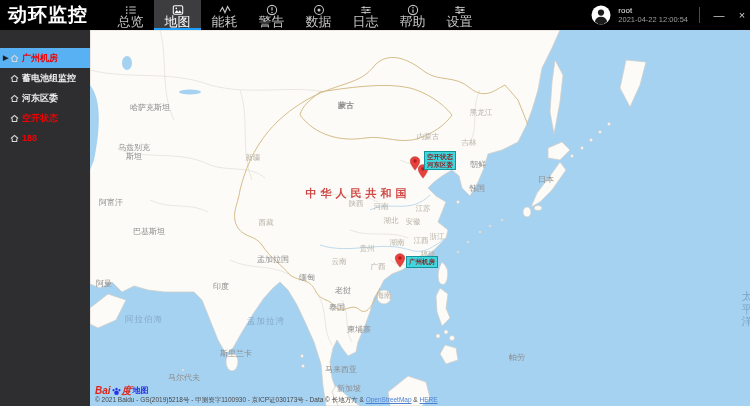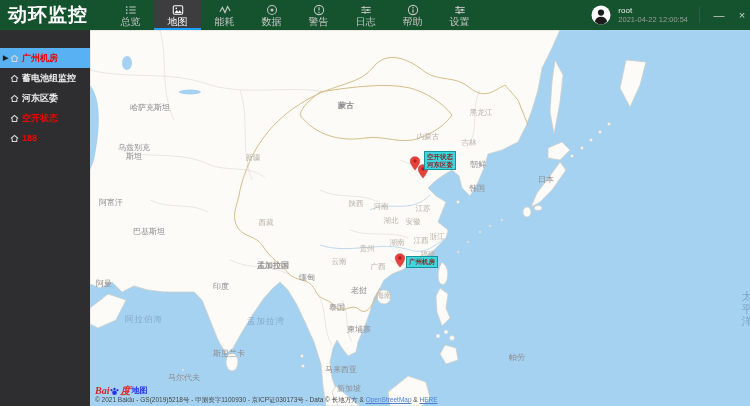--- a/index.html
+++ b/index.html
@@ -1,25 +1,25 @@
 <!DOCTYPE html>
 <html><head>
 <meta charset="utf-8">
 <style>
   html,body{margin:0;padding:0;}
   body{width:750px;height:406px;overflow:hidden;background:#1f1f21;font-family:"Liberation Sans",sans-serif;}
   .window{position:relative;width:750px;height:406px;}
 
   
-  .topbar{position:absolute;top:0;left:0;right:0;height:30px;background:#14532d;display:flex;align-items:stretch;z-index:5;}
+  .topbar{position:absolute;top:0;left:0;right:0;height:30px;background:#000000;display:flex;align-items:stretch;z-index:5;}
   .app-title{width:99px;color:#ffffff;font-size:19px;font-weight:bold;line-height:30px;padding-left:8px;letter-spacing:1px;flex:none;}
   .tabs{display:flex;align-items:stretch;}
   .tab{width:47px;display:flex;flex-direction:column;align-items:center;justify-content:center;gap:2px;color:#c6c6c6;cursor:pointer;box-sizing:border-box;}
   .tab svg{width:12px;height:12px;display:block;}
-  .tab .tlabel{font-size:10px;line-height:8px;}
+  .tab .tlabel{font-size:13px;line-height:8px;}
   .tab.active{background:#3d3d40;border-bottom:2px solid #1e9fff;color:#ffffff;padding-top:2px;}
   .topbar-right{margin-left:auto;display:flex;align-items:center;gap:7px;}
   .avatar{width:20px;height:20px;flex:none;}
   .user-meta{display:flex;flex-direction:column;justify-content:center;line-height:9px;}
   .user-name{color:#ececec;font-size:8px;}
   .user-time{color:#9d9d9d;font-size:7.5px;}
   .win-sep{width:1px;height:16px;background:#4c4c4c;margin:0 4px;}
   .win-btn{color:#cfcfcf;font-size:11px;width:16px;text-align:center;cursor:pointer;line-height:30px;}
 
   
@@ -38,21 +38,21 @@
   .lbl-country{font-size:8px;color:#8d8d8d;}
   .lbl-province{font-size:7.5px;color:#b9b3aa;}
   .lbl-sea{font-size:8.5px;color:#84aac9;letter-spacing:1px;}
   .lbl-sea-big{font-size:11px;color:#7ea5c5;letter-spacing:2px;}
   .china-label{position:absolute;transform:translate(-50%,-50%);font-size:11px;color:#cf4a46;font-weight:bold;letter-spacing:4px;white-space:nowrap;pointer-events:none;}
   .marker-label{position:absolute;background:#3fd6de;border:1px solid #15939b;color:#8a2323;font-size:6.5px;line-height:7.5px;padding:1px 2px;font-weight:bold;white-space:nowrap;cursor:pointer;z-index:3;}
   .pin{position:absolute;width:11px;height:15px;transform:translate(-50%,-100%);cursor:pointer;z-index:2;}
   .pin svg{display:block;width:11px;height:15px;}
 
   
-  .logo{position:absolute;left:5px;bottom:10px;font-size:10px;font-weight:bold;font-style:italic;line-height:10px;z-index:3;display:flex;align-items:center;gap:1px;font-family:Liberation Serif, serif;}
+  .logo{position:absolute;left:5px;bottom:10px;font-size:10px;font-weight:bold;font-style:italic;line-height:10px;z-index:3;display:flex;align-items:center;gap:1px;}
   .logo .bai,.logo .du{color:#e0231a;}
   .logo .paw{width:9px;height:9px;}
   .logo .paw circle{fill:#2932e1;}
   .logo .suffix{color:#2932e1;font-size:8px;font-style:normal;}
   .attrib{position:absolute;left:5px;bottom:1px;font-size:6.5px;color:#474747;white-space:nowrap;z-index:3;}
   .attrib a{color:#4d7fd0;text-decoration:underline;cursor:pointer;}
 </style>
 </head>
 <body>
 
@@ -90,35 +90,35 @@
           <span>
             <svg viewBox="0 0 14 14">
               <path d="M1 9l3-5 3 6 3-7 3 5" fill="none" stroke="currentColor" stroke-width="1.3"></path>
             </svg>
           </span>
           <span class="tlabel">能耗</span>
         </div>
         <div class="tab">
           <span>
             <svg viewBox="0 0 14 14">
-              <circle cx="7" cy="7" r="5.2" fill="none" stroke="currentColor" stroke-width="1.2"></circle>
-              <circle cx="7" cy="7" r="1.8" fill="currentColor"></circle>
-            </svg>
-          </span>
-          <span class="tlabel">数据</span>
-        </div>
-        <div class="tab">
-          <span>
-            <svg viewBox="0 0 14 14">
               <circle cx="7" cy="7" r="5.4" fill="none" stroke="currentColor" stroke-width="1.2"></circle>
               <path d="M7 3.8v3.8" stroke="currentColor" stroke-width="1.4"></path>
               <circle cx="7" cy="9.8" r=".9" fill="currentColor"></circle>
             </svg>
           </span>
           <span class="tlabel">警告</span>
+        </div>
+        <div class="tab">
+          <span>
+            <svg viewBox="0 0 14 14">
+              <circle cx="7" cy="7" r="5.2" fill="none" stroke="currentColor" stroke-width="1.2"></circle>
+              <circle cx="7" cy="7" r="1.8" fill="currentColor"></circle>
+            </svg>
+          </span>
+          <span class="tlabel">数据</span>
         </div>
         <div class="tab">
           <span>
             <svg viewBox="0 0 14 14">
               <g stroke="currentColor" stroke-width="1.1" fill="none">
                 <path d="M1.5 4h11M1.5 7h11M1.5 10h11"></path>
               </g>
               <g fill="currentColor">
                 <rect x="3.5" y="2.9" width="2" height="2.2"></rect>
                 <rect x="8" y="5.9" width="2" height="2.2"></rect>
@@ -286,34 +286,34 @@
       </g>
     </svg>
 
     <div id="map-labels">
         <span class="map-label lbl-country" style="left: 60px; top: 78px;">哈萨克斯坦</span>
         <span class="map-label lbl-country" style="left: 44px; top: 122px;">乌兹别克
 斯坦</span>
         <span class="map-label lbl-country" style="left: 21px; top: 173px;">阿富汗</span>
         <span class="map-label lbl-country" style="left: 59px; top: 202px;">巴基斯坦</span>
         <span class="map-label lbl-country" style="left: 131px; top: 257px;">印度</span>
-        <span class="map-label lbl-country" style="left: 183px; top: 236px; font-weight: bold;">孟加拉国</span>
+        <span class="map-label lbl-country" style="left: 183px; top: 230px;">孟加拉国</span>
         <span class="map-label lbl-country" style="left: 256px; top: 76px; font-weight: bold;">蒙古</span>
         <span class="map-label lbl-country" style="left: 217px; top: 248px;">缅甸</span>
-        <span class="map-label lbl-country" style="left: 269px; top: 261px; font-family: Liberation Serif, serif;">老挝</span>
+        <span class="map-label lbl-country" style="left: 253px; top: 261px; font-family: Liberation Serif, serif;">老挝</span>
         <span class="map-label lbl-country" style="left: 247px; top: 278px;">泰国</span>
         <span class="map-label lbl-country" style="left: 269px; top: 300px;">柬埔寨</span>
         <span class="map-label lbl-country" style="left: 251px; top: 340px;">马来西亚</span>
         <span class="map-label lbl-country" style="left: 259px; top: 359px;">新加坡</span>
         <span class="map-label lbl-country" style="left: 388px; top: 135px;">朝鲜</span>
         <span class="map-label lbl-country" style="left: 387px; top: 159px;">韩国</span>
         <span class="map-label lbl-country" style="left: 456px; top: 150px;">日本</span>
         <span class="map-label lbl-country" style="left: 427px; top: 328px;">帕劳</span>
         <span class="map-label lbl-country" style="left: 14px; top: 254px;">阿曼</span>
-        <span class="map-label lbl-country" style="left: 139px; top: 324px;">斯里兰卡</span>
+        <span class="map-label lbl-country" style="left: 146px; top: 324px;">斯里兰卡</span>
         <span class="map-label lbl-country" style="left: 94px; top: 348px;">马尔代夫</span>
         <span class="map-label lbl-sea" style="left: 54px; top: 290px;">阿拉伯海</span>
         <span class="map-label lbl-sea" style="left: 176px; top: 292px;">孟加拉湾</span>
         <span class="map-label lbl-sea-big" style="left: 613px; top: 279px; margin-left: 45px;">太平洋</span>
         <span class="map-label lbl-province" style="left: 163px; top: 128px;">新疆</span>
         <span class="map-label lbl-province" style="left: 176px; top: 193px;">西藏</span>
         <span class="map-label lbl-province" style="left: 391px; top: 83px;">黑龙江</span>
         <span class="map-label lbl-province" style="left: 338px; top: 107px;">内蒙古</span>
         <span class="map-label lbl-province" style="left: 379px; top: 113px;">吉林</span>
         <span class="map-label lbl-province" style="left: 343px; top: 129px;">辽宁</span>
@@ -324,20 +324,21 @@
         <span class="map-label lbl-province" style="left: 323px; top: 192px;">安徽</span>
         <span class="map-label lbl-province" style="left: 347px; top: 207px;">浙江</span>
         <span class="map-label lbl-province" style="left: 331px; top: 211px;">江西</span>
         <span class="map-label lbl-province" style="left: 307px; top: 213px;">湖南</span>
         <span class="map-label lbl-province" style="left: 277px; top: 219px;">贵州</span>
         <span class="map-label lbl-province" style="left: 338px; top: 225px;">福建</span>
         <span class="map-label lbl-province" style="left: 249px; top: 232px;">云南</span>
         <span class="map-label lbl-province" style="left: 288px; top: 237px;">广西</span>
         <span class="map-label lbl-province" style="left: 294px; top: 266px;">海南</span>
       </div>
+    <div class="china-label" id="china-label" style="left: 268px; top: 163px;">中华人民共和国</div>
     <div id="markers">
         <span class="pin" style="left: 325px; top: 141px;">
           <svg viewBox="0 0 12 16">
             <path d="M6 .5C3 .5.8 2.7.8 5.4.8 9 6 15.3 6 15.3S11.2 9 11.2 5.4C11.2 2.7 9 .5 6 .5z" fill="#e8413c" stroke="#b21f1f" stroke-width=".5"></path>
             <circle cx="6" cy="5.3" r="1.9" fill="#b21f1f"></circle>
           </svg>
         </span>
         <span class="pin" style="left: 333px; top: 149px;">
           <svg viewBox="0 0 12 16">
             <path d="M6 .5C3 .5.8 2.7.8 5.4.8 9 6 15.3 6 15.3S11.2 9 11.2 5.4C11.2 2.7 9 .5 6 .5z" fill="#e8413c" stroke="#b21f1f" stroke-width=".5"></path>

